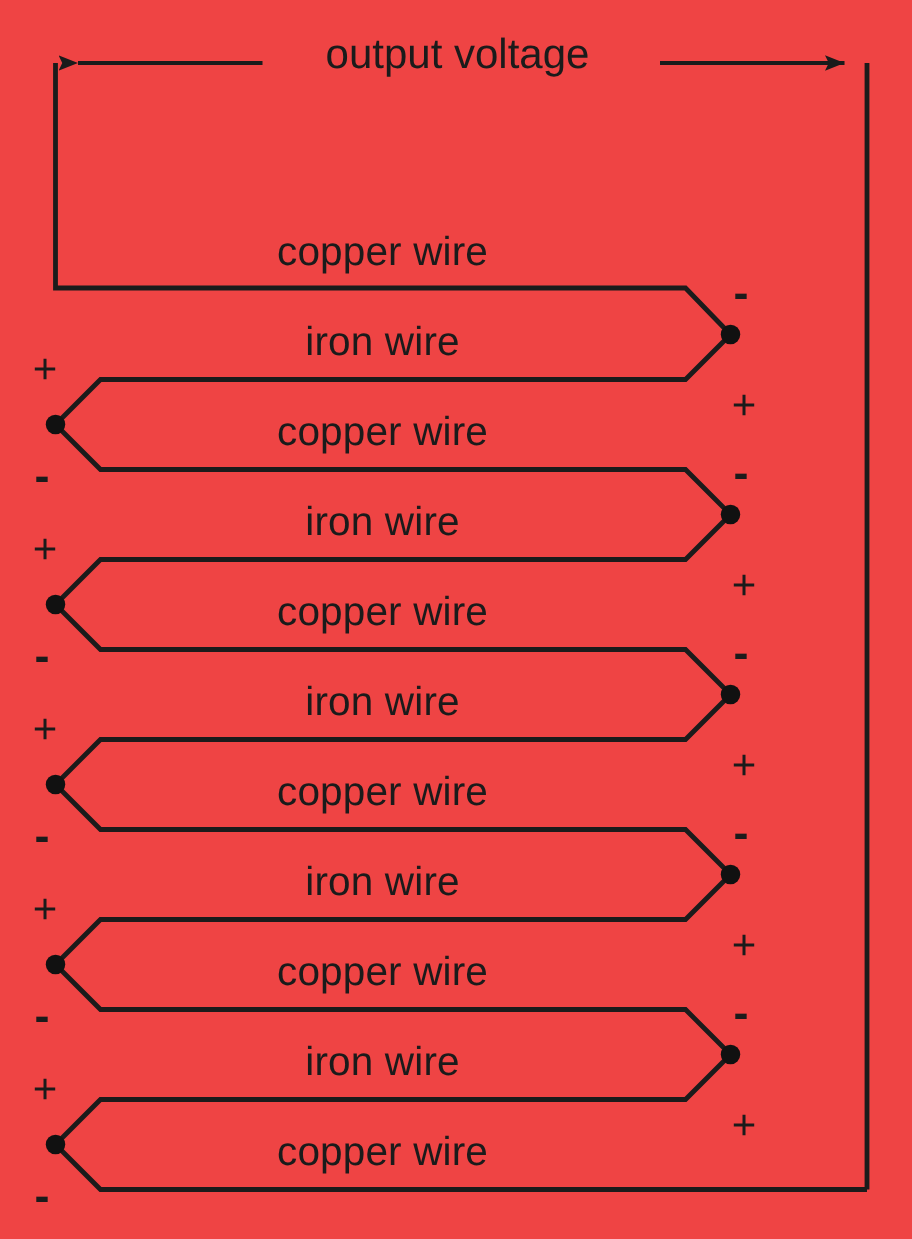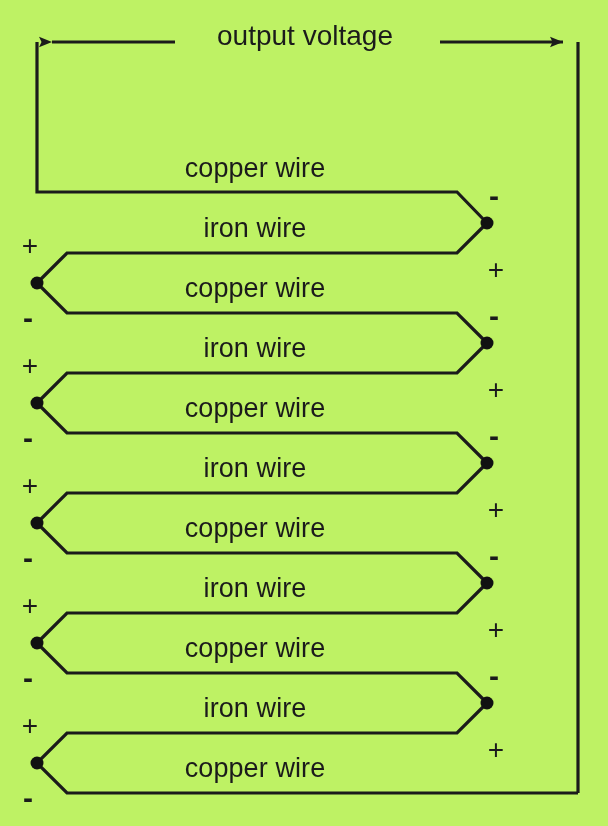--- a/index.html
+++ b/index.html
@@ -11,21 +11,21 @@
   body {
     width: 608px;
     height: 826px;
     font-family: "Liberation Sans", sans-serif;
     -webkit-font-smoothing: antialiased;
   }
   #stage {
     position: relative;
     width: 608px;
     height: 826px;
-    background: #bef264;
+    background: #ef4444;
     overflow: hidden;
   }
   #diagram-svg {
     position: absolute;
     left: 0;
     top: 0;
     width: 608px;
     height: 826px;
     display: block;
   }

